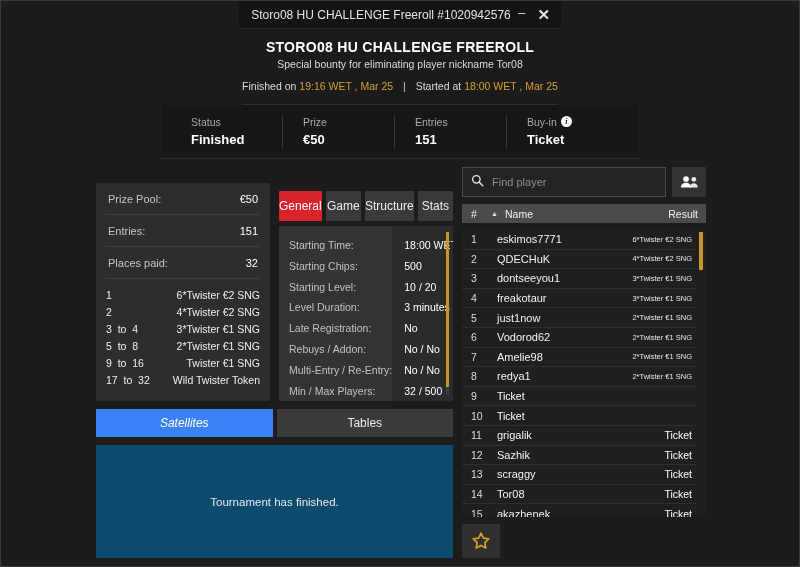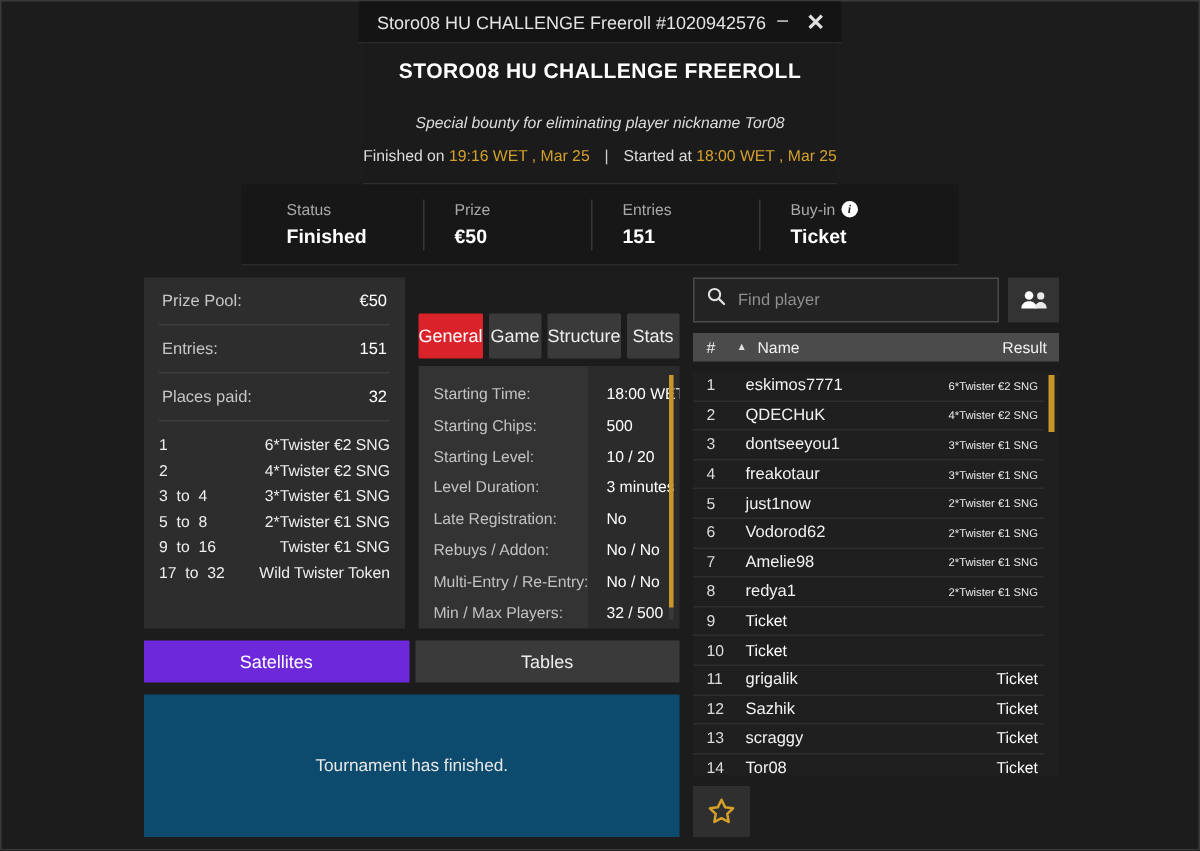--- a/index.html
+++ b/index.html
@@ -43,21 +43,21 @@
     background: #1b1b1b;
     padding: 9px 0 10px 0;
     text-align: center;
     border-bottom: 1px solid #2e2e2e;
   }
   .hdr-title {
     font-size: 14px; font-weight: bold; color: #ffffff;
     letter-spacing: .3px; line-height: 19px;
   }
   .hdr-sub {
-    font-size: 10.5px; color: #dcdcdc; margin-top: 18px; line-height: 15px; font-style: italic;
+    font-size: 10.5px; color: #dcdcdc; margin-top: 0; line-height: 15px;
   }
   .hdr-times {
     font-size: 10.5px; color: #dcdcdc; margin-top: 7px; line-height: 15px;
   }
   .hdr-times .amber { color: #d4a02a; }
   .hdr-times .sep { color: #cfcfcf; margin: 0 7px; }
 
   
   .statusbar {
     background: #171717;
@@ -91,20 +91,21 @@
   .col-left { width: 357px; display: flex; flex-direction: column; gap: 8px; }
   .col-right { width: 244px; display: flex; flex-direction: column; gap: 7px; }
 
   .top-row { display: flex; gap: 9px; height: 234px; }
 
   
   .prizebox {
     width: 174px; background: #2d2d2d;
     padding: 0 10px;
     font-size: 11px;
+    margin-top: 16px;
   }
   .pp-row {
     display: flex; justify-content: space-between;
     padding: 10px 2px 9px 2px;
     border-bottom: 1px solid #3e3e3e;
   }
   .pp-row .k { color: #c6c6c6; }
   .pp-row .v { color: #ffffff; }
   .pay-list { padding-top: 8px; }
   .pay-row {
@@ -139,21 +140,21 @@
     position: absolute; left: 0; width: 3px; top: 0; height: 95%;
     background: #c9962a;
   }
 
   
   .btabs { display: flex; gap: 4px; height: 28px; }
   .btab {
     flex: 1; display: flex; align-items: center; justify-content: center;
     background: #3a3a3a; color: #ededed; font-size: 12px; cursor: pointer;
   }
-  .btab.active { background: #6d28d9; color: #ffffff; }
+  .btab.active { background: #3b82f6; color: #ffffff; font-style: italic; }
   .bpanel {
     flex: 1; background: #0c4a6e; margin-top: 0;
     display: flex; align-items: center; justify-content: center;
     color: #e8e8e8; font-size: 11.5px;
   }
 
   
   .searchrow { display: flex; gap: 6px; height: 30px; }
   .searchbox {
     flex: 1; background: #232323; border: 1px solid #4a4a4a;

